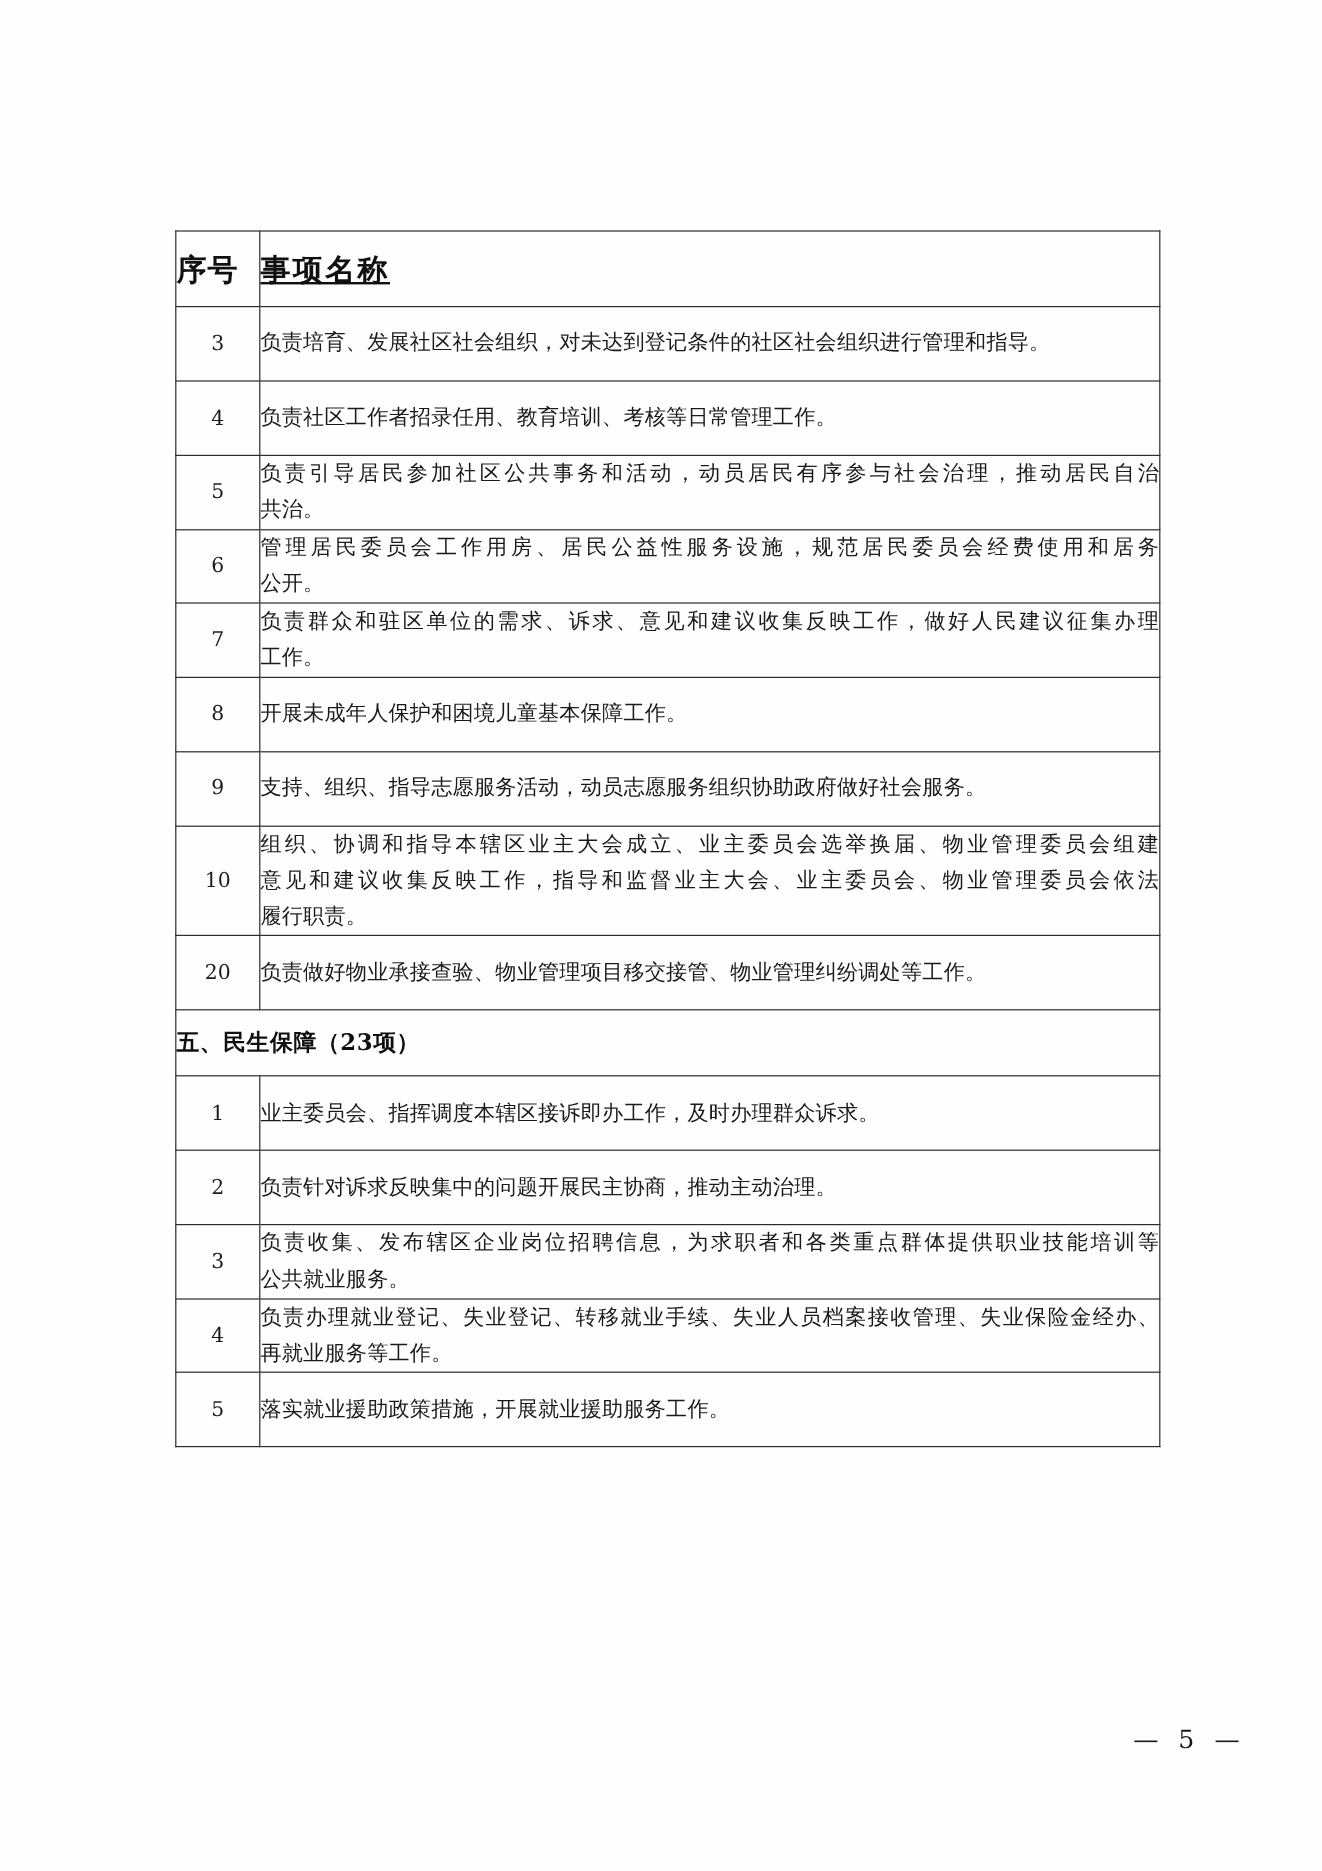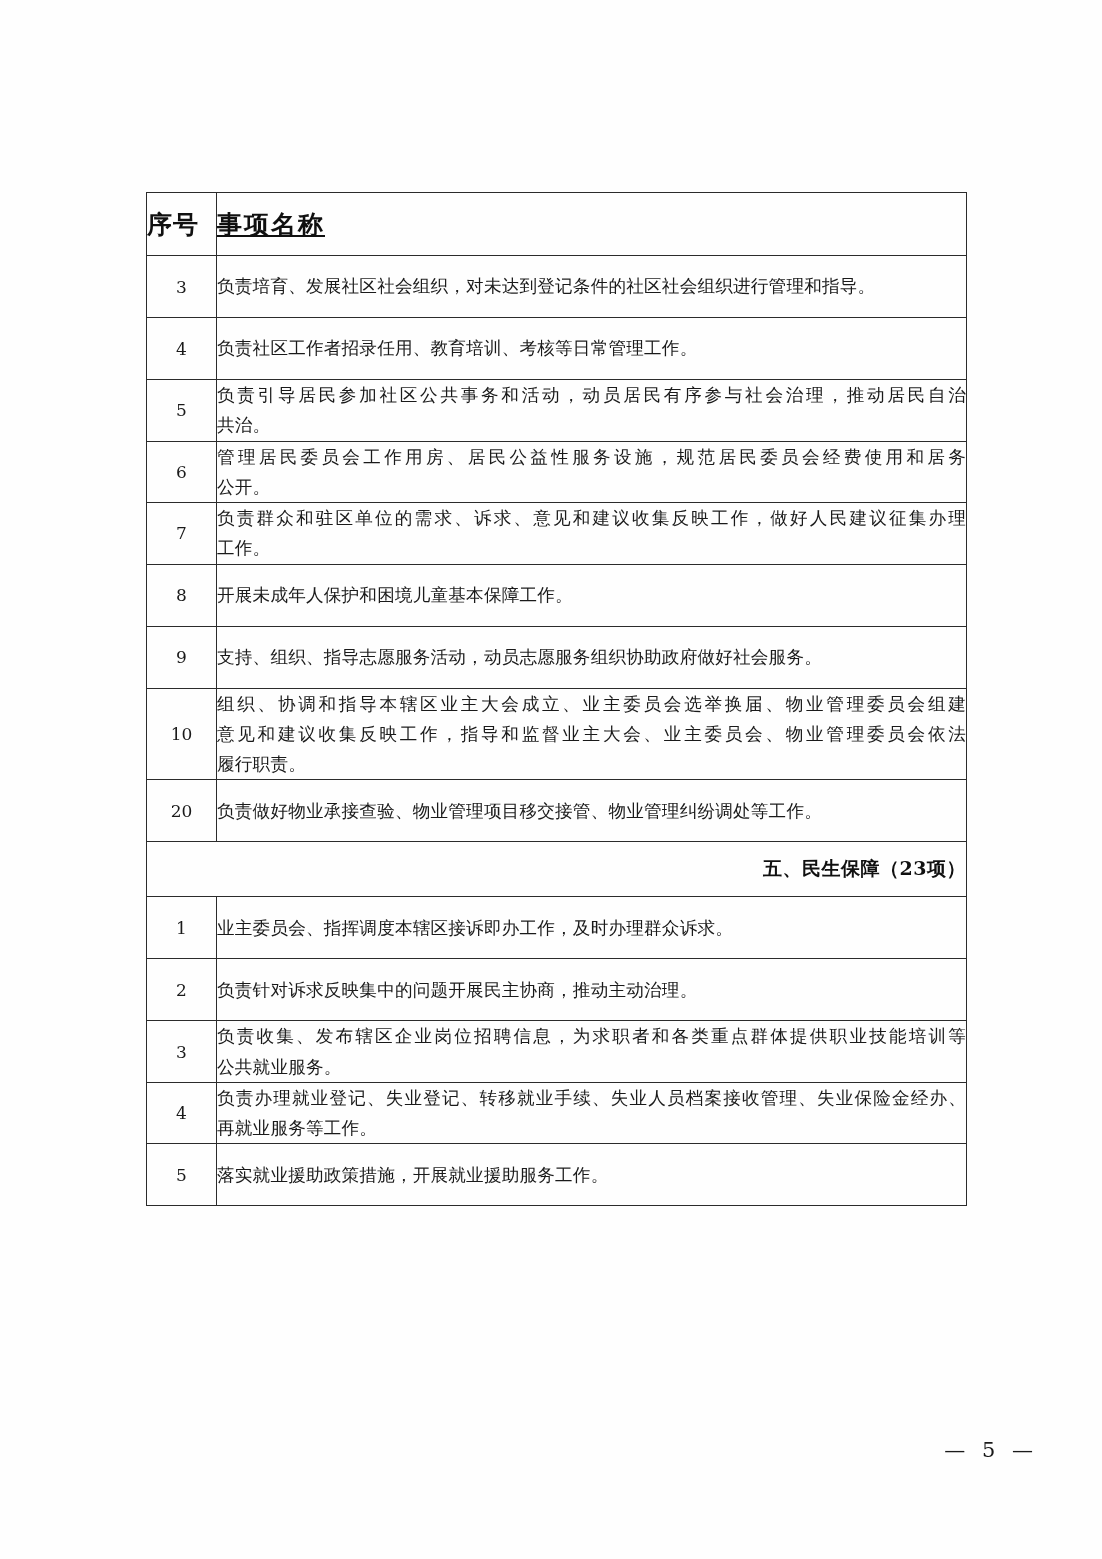--- a/index.html
+++ b/index.html
@@ -89,21 +89,21 @@
   .r1 { height: 62px; }
   .r2 { height: 60px; }
   .r3 { height: 88px; }
 
   
   .section-cell {
     font-size: 19px;
     font-weight: bold;
     letter-spacing: 0.5px;
     padding: 14px 0 14px 18px;
-    text-align: right;
+    text-align: left;
     height: 54px;
     font-family: "DejaVu Serif", "Liberation Serif", serif;
     color: #101010;
   }
 
   
   .page-number {
     position: absolute;
     left: 0;
     right: 64px;

